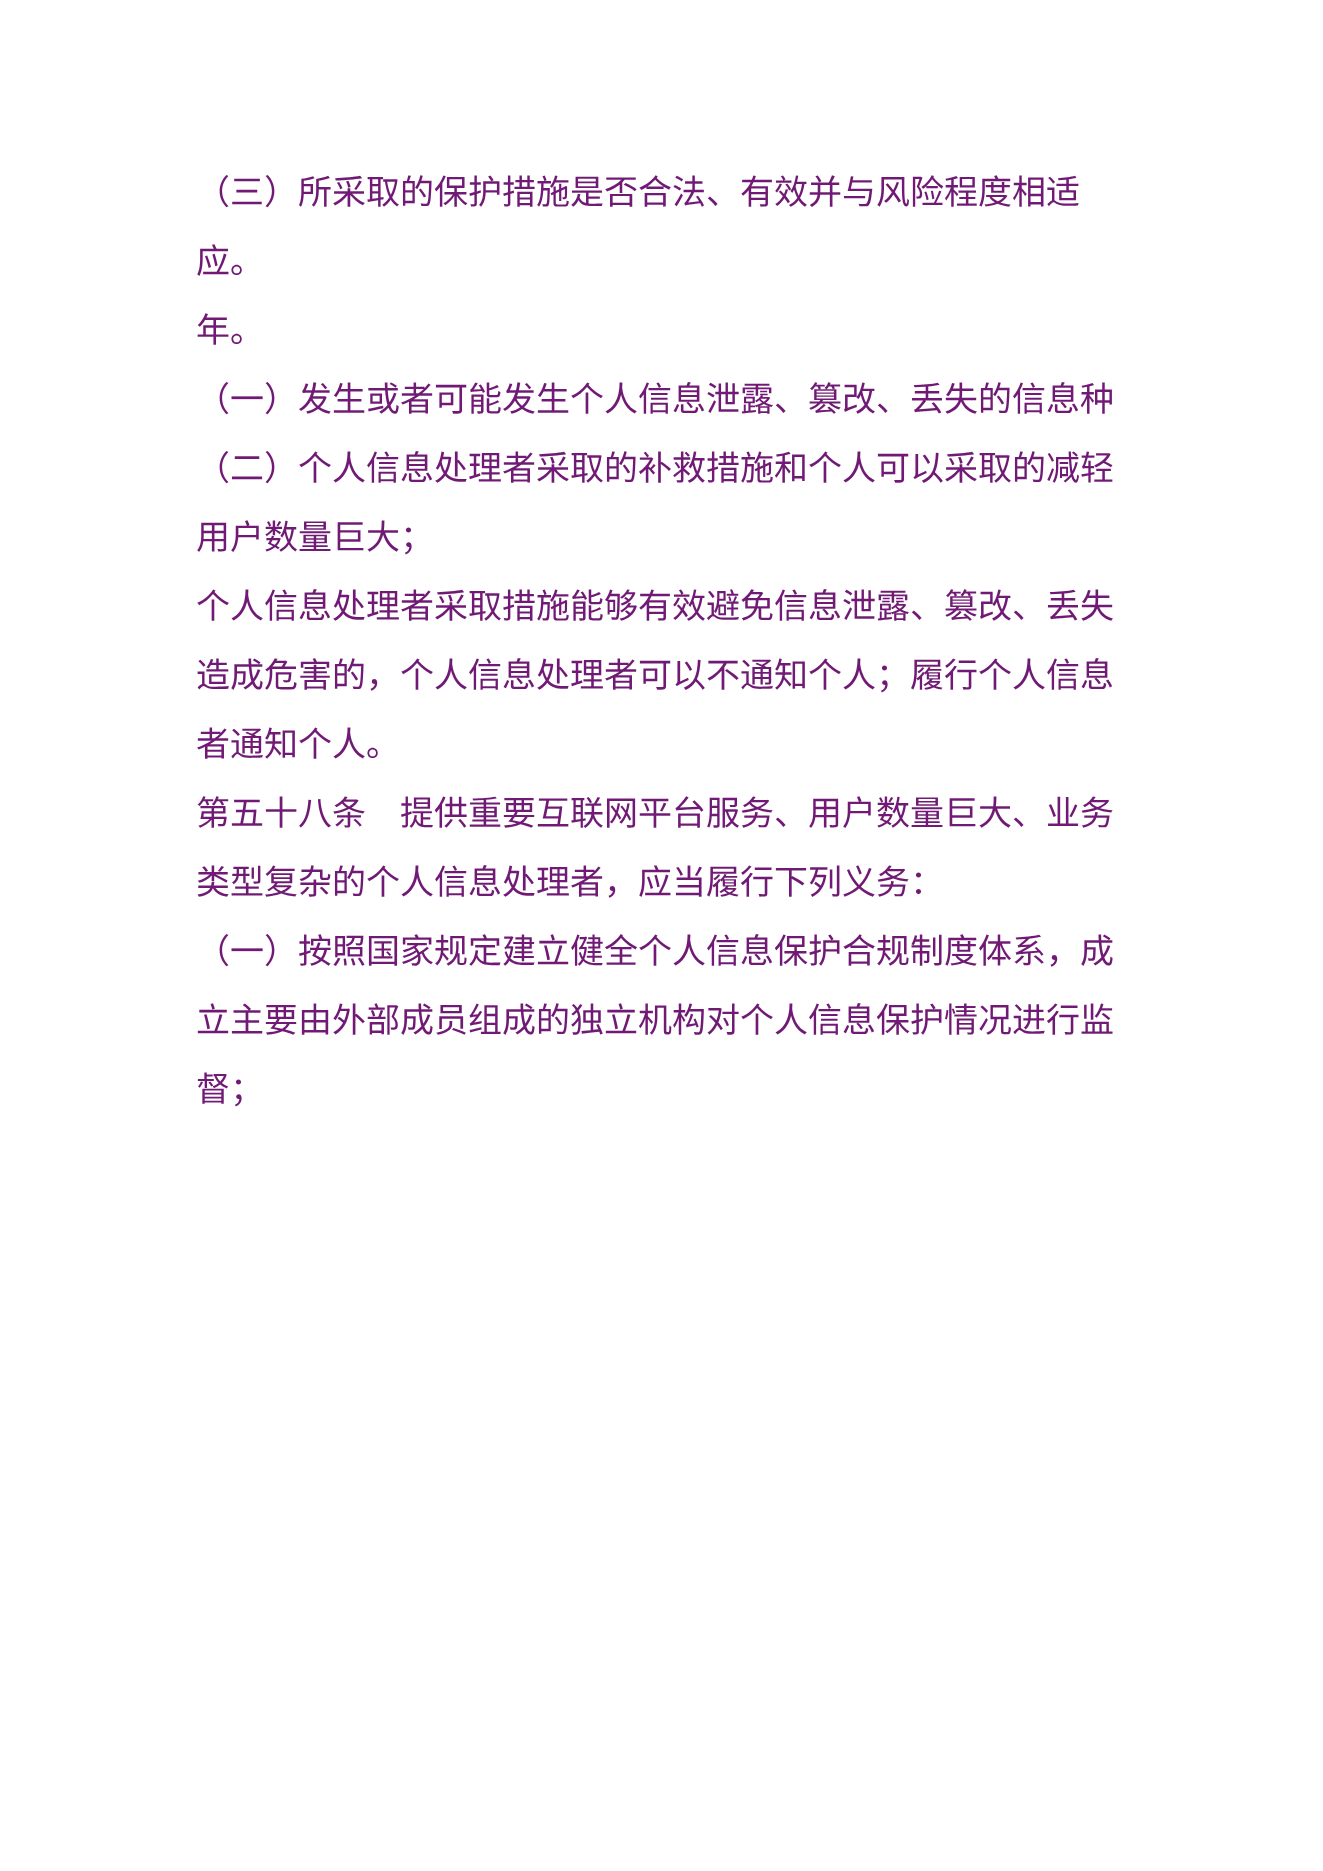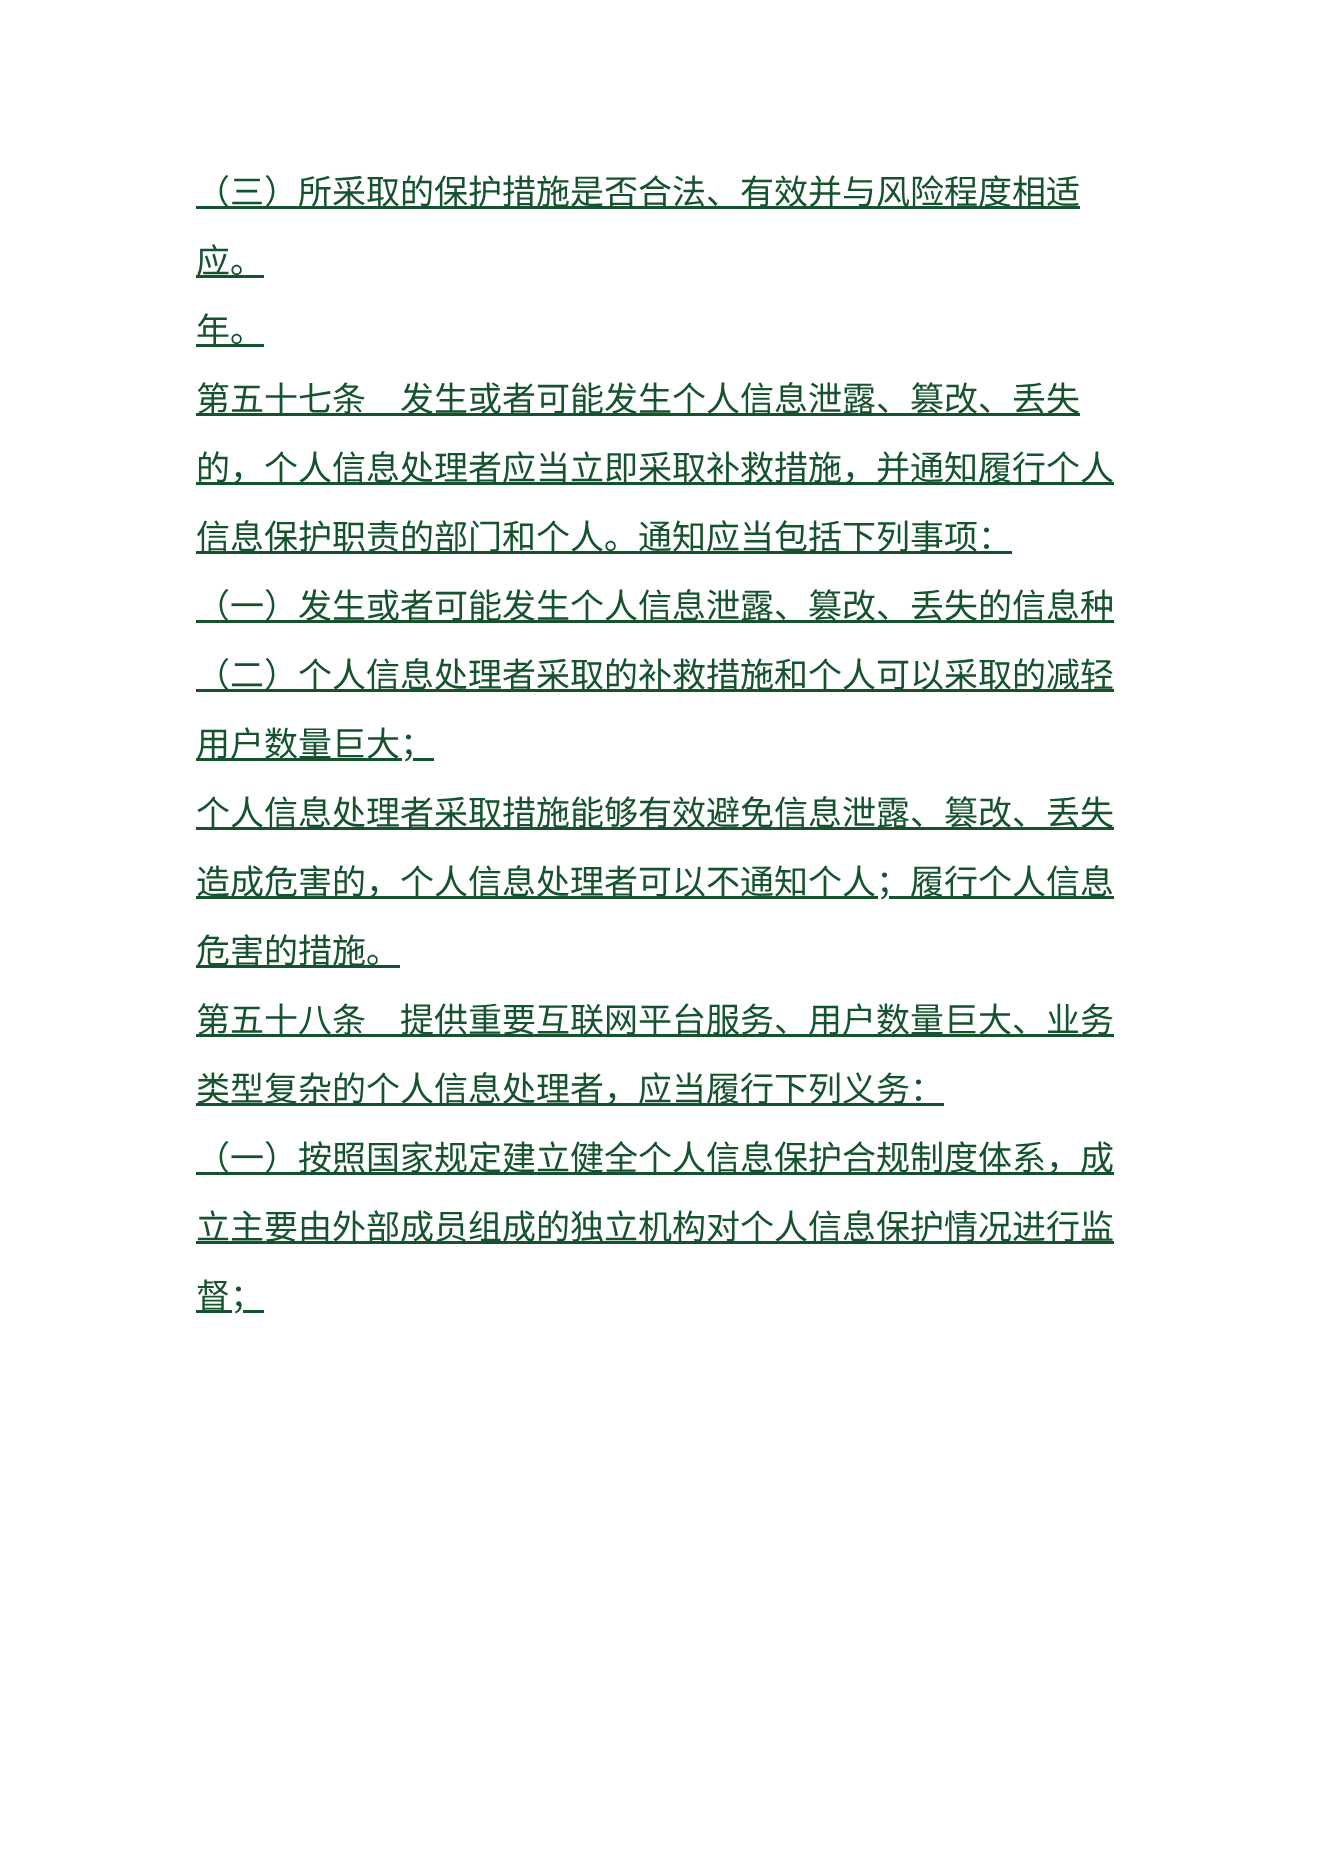--- a/index.html
+++ b/index.html
@@ -11,25 +11,24 @@
     position: relative;
     width: 1323px;
     height: 1871px;
     background: #ffffff;
     overflow: hidden;
     box-sizing: border-box;
     padding: 158px 60px 0 196px;
     font-family: "Liberation Serif", "DejaVu Serif", serif;
   }
   .doc-body {
-    color: #14532d;
+    color: #701a75;
     font-size: 34px;
     line-height: 69px;
     font-weight: normal;
-    text-decoration: underline;
   }
   .para {
     margin: 0;
     padding: 0;
   }
   .line {
     white-space: nowrap;
     letter-spacing: 0;
     height: 69px;
   }
@@ -42,40 +41,35 @@
 
     <div class="para">
       <div class="line">（三）所采取的保护措施是否合法、有效并与风险程度相适</div>
       <div class="line">应。</div>
     </div>
 
     <div class="para">
       <div class="line">年。</div>
     </div>
 
-    <div class="para">
-      <div class="line">第五十七条　发生或者可能发生个人信息泄露、篡改、丢失</div>
-      <div class="line">的，个人信息处理者应当立即采取补救措施，并通知履行个人</div>
-      <div class="line">信息保护职责的部门和个人。通知应当包括下列事项：</div>
-    </div>
 
     <div class="para">
       <div class="line">（一）发生或者可能发生个人信息泄露、篡改、丢失的信息种</div>
     </div>
 
     <div class="para">
       <div class="line">（二）个人信息处理者采取的补救措施和个人可以采取的减轻</div>
       <div class="line">用户数量巨大；</div>
     </div>
 
 
     <div class="para">
       <div class="line">个人信息处理者采取措施能够有效避免信息泄露、篡改、丢失</div>
       <div class="line">造成危害的，个人信息处理者可以不通知个人；履行个人信息</div>
-      <div class="line">危害的措施。</div>
+      <div class="line">者通知个人。</div>
     </div>
 
     <div class="para">
       <div class="line">第五十八条　提供重要互联网平台服务、用户数量巨大、业务</div>
       <div class="line">类型复杂的个人信息处理者，应当履行下列义务：</div>
     </div>
 
     <div class="para">
       <div class="line">（一）按照国家规定建立健全个人信息保护合规制度体系，成</div>
       <div class="line">立主要由外部成员组成的独立机构对个人信息保护情况进行监</div>

